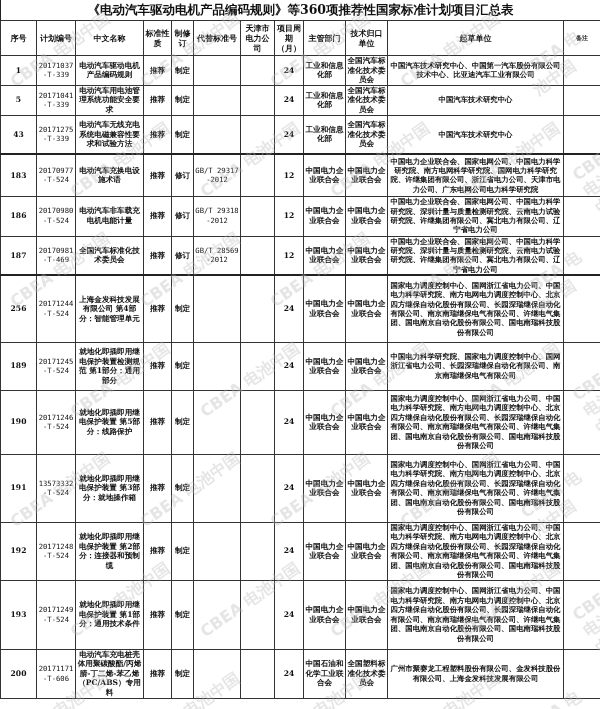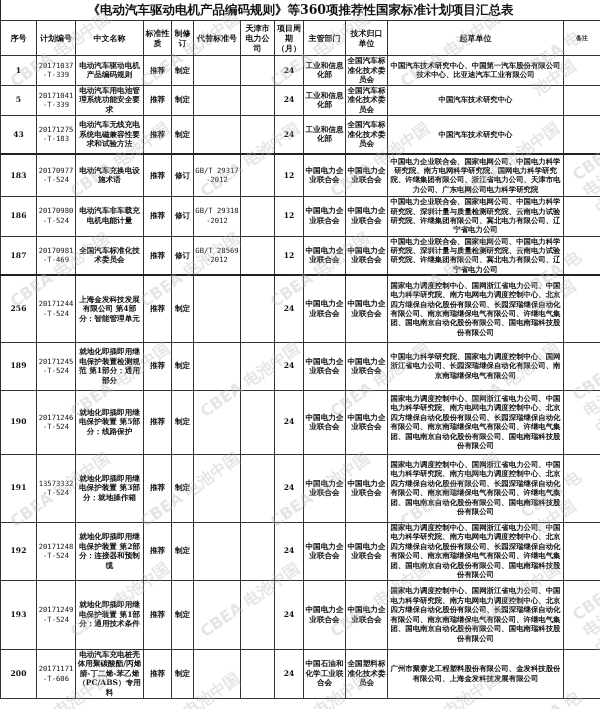--- a/index.html
+++ b/index.html
@@ -80,21 +80,21 @@
         <td class="code"></td>
         <td></td>
         <td>24</td>
         <td>工业和信息化部</td>
         <td>全国汽车标准化技术委员会</td>
         <td class="drafters">中国汽车技术研究中心</td>
         <td></td>
       </tr>
       <tr class="thick-bottom" style="height: 39px;">
         <td>43</td>
-        <td class="code">20171275-T-183</td>
+        <td class="code">20171275-T-339</td>
         <td>电动汽车无线充电系统电磁兼容性要求和试验方法</td>
         <td>推荐</td>
         <td>制定</td>
         <td class="code"></td>
         <td></td>
         <td>24</td>
         <td>工业和信息化部</td>
         <td>全国汽车标准化技术委员会</td>
         <td class="drafters">中国汽车技术研究中心</td>
         <td></td>

